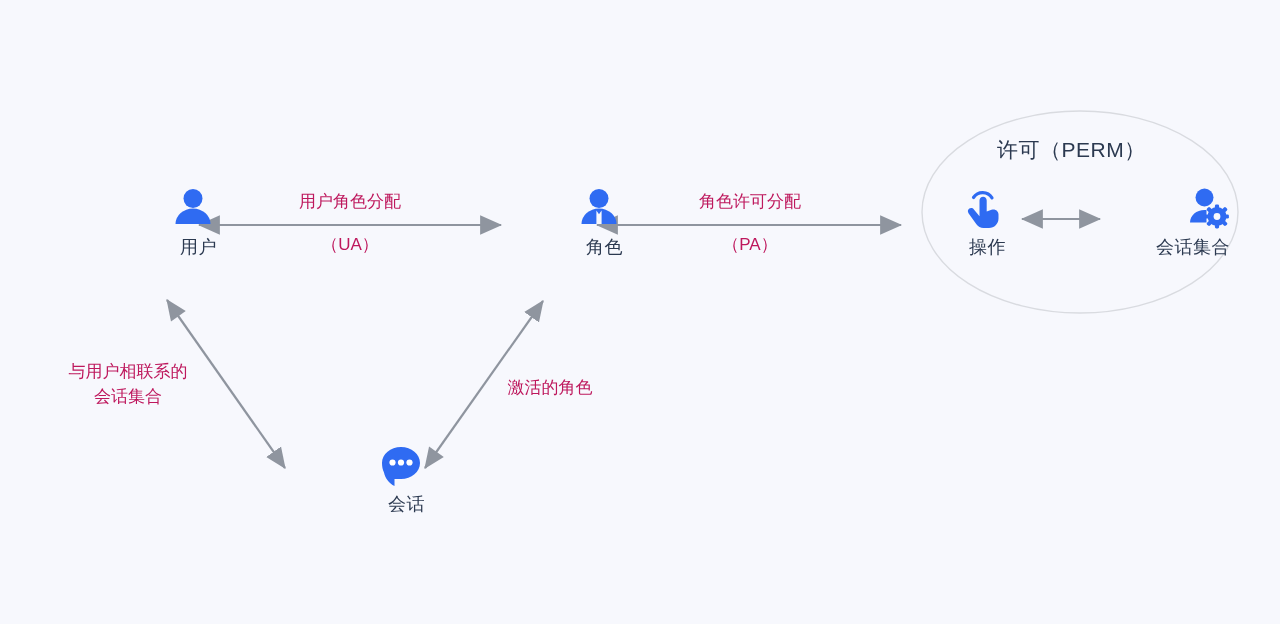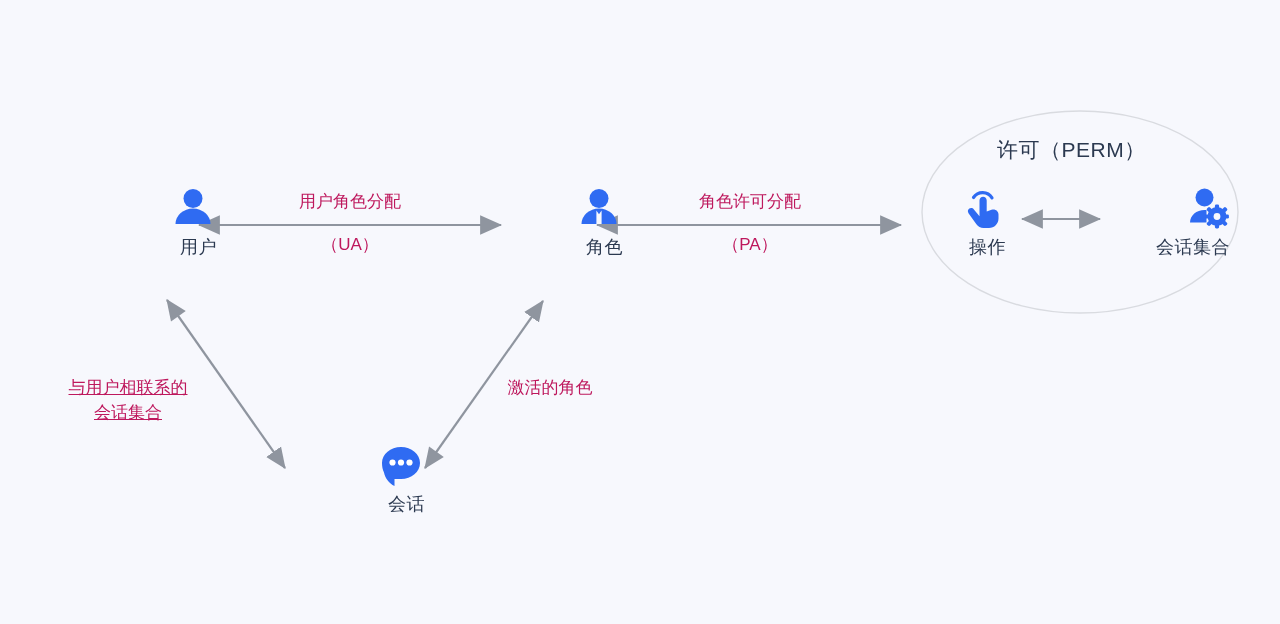--- a/index.html
+++ b/index.html
@@ -69,21 +69,21 @@
   #node-role    { left: 553px; top: 184px; }
   #node-session { left: 355px; top: 441px; }
   #node-operation      { left: 936px; top: 184px; }
   #node-controlled-obj { left: 1160px; top: 184px; }
 
   #label-ua  { left: 205px; top: 190px; width: 290px; }
   #label-ua .sub { margin-top: 18px; display: block; }
   #label-pa  { left: 605px; top: 190px; width: 290px; }
   #label-pa .sub { margin-top: 18px; display: block; }
 
-  #label-session-user { left: 28px;  top: 376px; width: 200px; text-decoration: underline; }
+  #label-session-user { left: 28px;  top: 360px; width: 200px; }
   #label-session-role { left: 467px; top: 376px; width: 166px; text-align: center; }
 
   #perm-title { left: 997px; top: 136px; }
 </style>
 </head>
 <body>
 
 <div id="canvas">
 
   <svg class="layer-svg" viewBox="0 0 1280 624">

